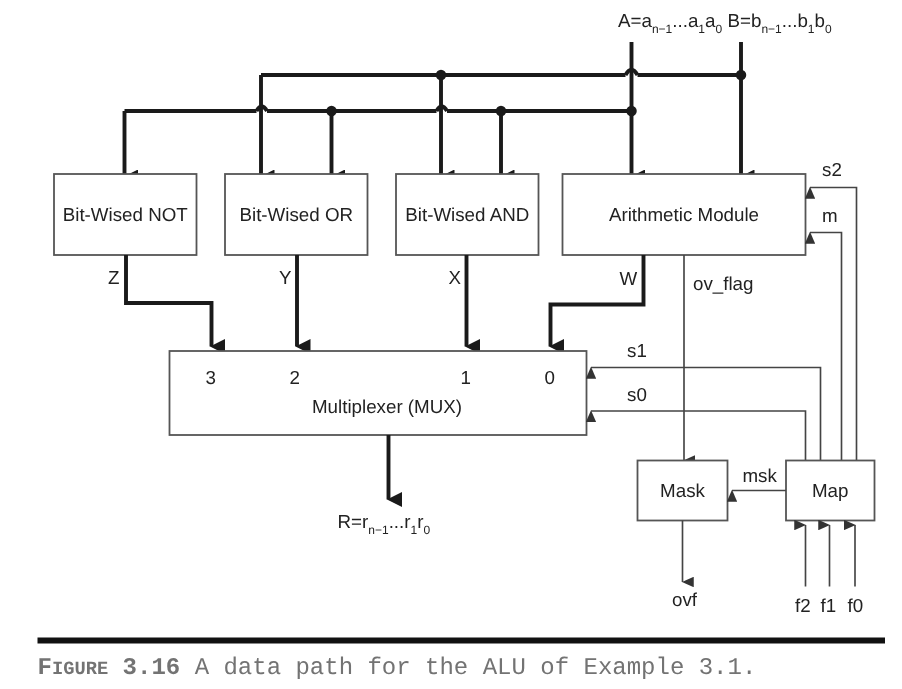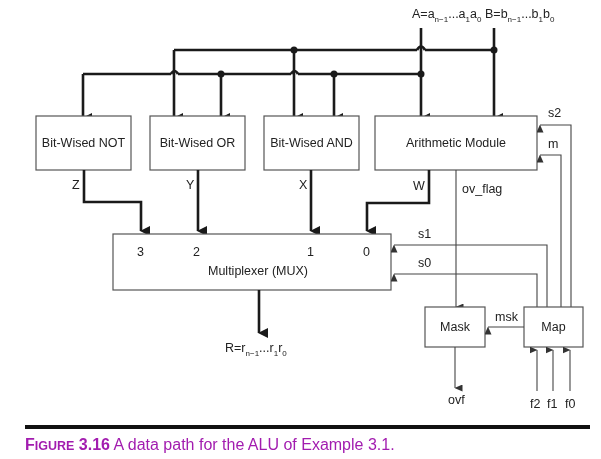--- a/index.html
+++ b/index.html
@@ -3,21 +3,21 @@
 <meta charset="utf-8">
 <style>
   html, body { margin:0; padding:0; background:#ffffff; }
   body { width:601px; height:459px; position:relative; overflow:hidden; font-family:"Liberation Sans", sans-serif; }
   svg { position:absolute; left:0; top:0; }
   .box { fill:#ffffff; stroke:#555555; stroke-width:1.2; }
   .thick { stroke:#1a1a1a; stroke-width:2.6; fill:none; }
   .thin { stroke:#444444; stroke-width:1.1; fill:none; }
   .lbl { font-family:"Liberation Sans", sans-serif; font-size:12.5px; fill:#222222; }
   .lblsm { font-family:"Liberation Sans", sans-serif; font-size:8px; fill:#222222; }
-  .caption { position:absolute; left:25px; top:436px; font-family:Liberation Sans, sans-serif; font-size:16px; color:#a21caf; }
+  .caption { position:absolute; left:25px; top:436px; font-family:Liberation Mono, monospace; font-size:16px; color:#737373; }
   .caption .fig { font-weight:bold; }
   .caption .fig .sc { font-size:12.5px; }
   .rule { position:absolute; left:25px; top:425px; width:565px; height:4px; background:#111; }
 </style>
 </head>
 <body>
 
 <svg width="601" height="459" viewBox="0 0 601 459">
   <defs>
     <marker id="ah" markerWidth="10" markerHeight="10" refX="5" refY="9" orient="auto" markerUnits="userSpaceOnUse">

